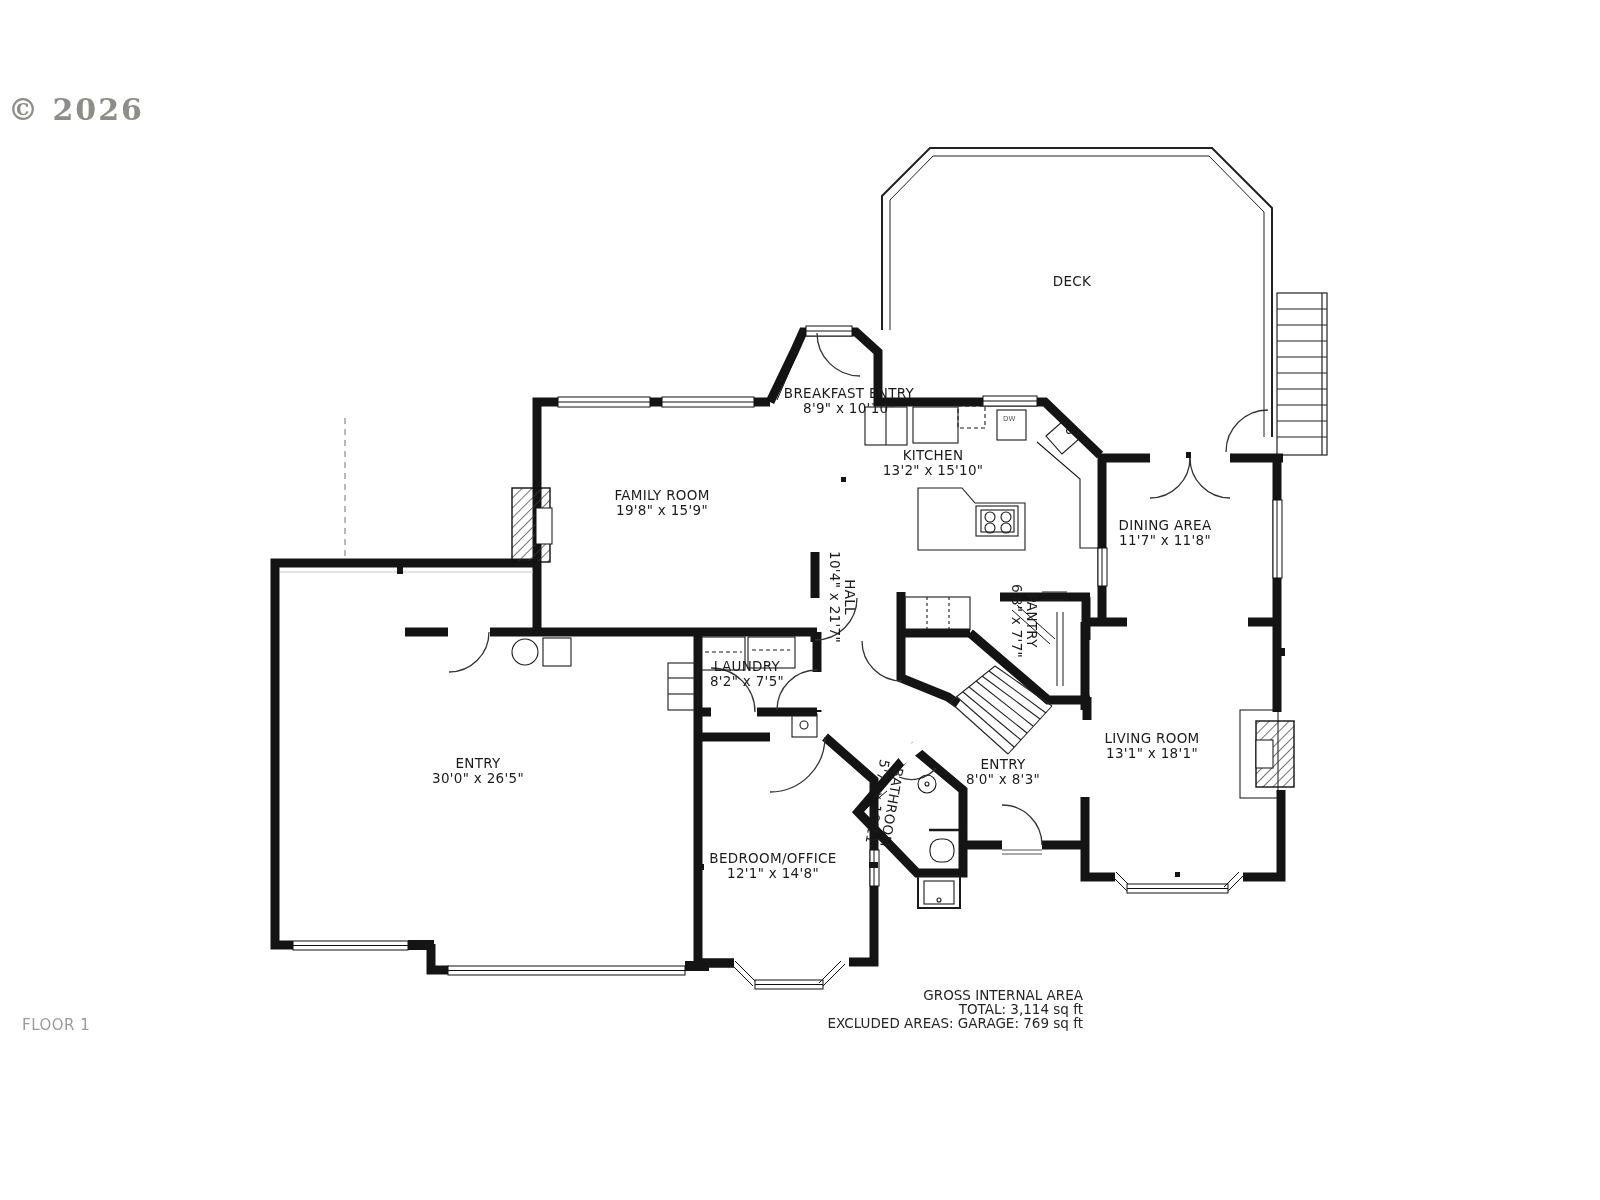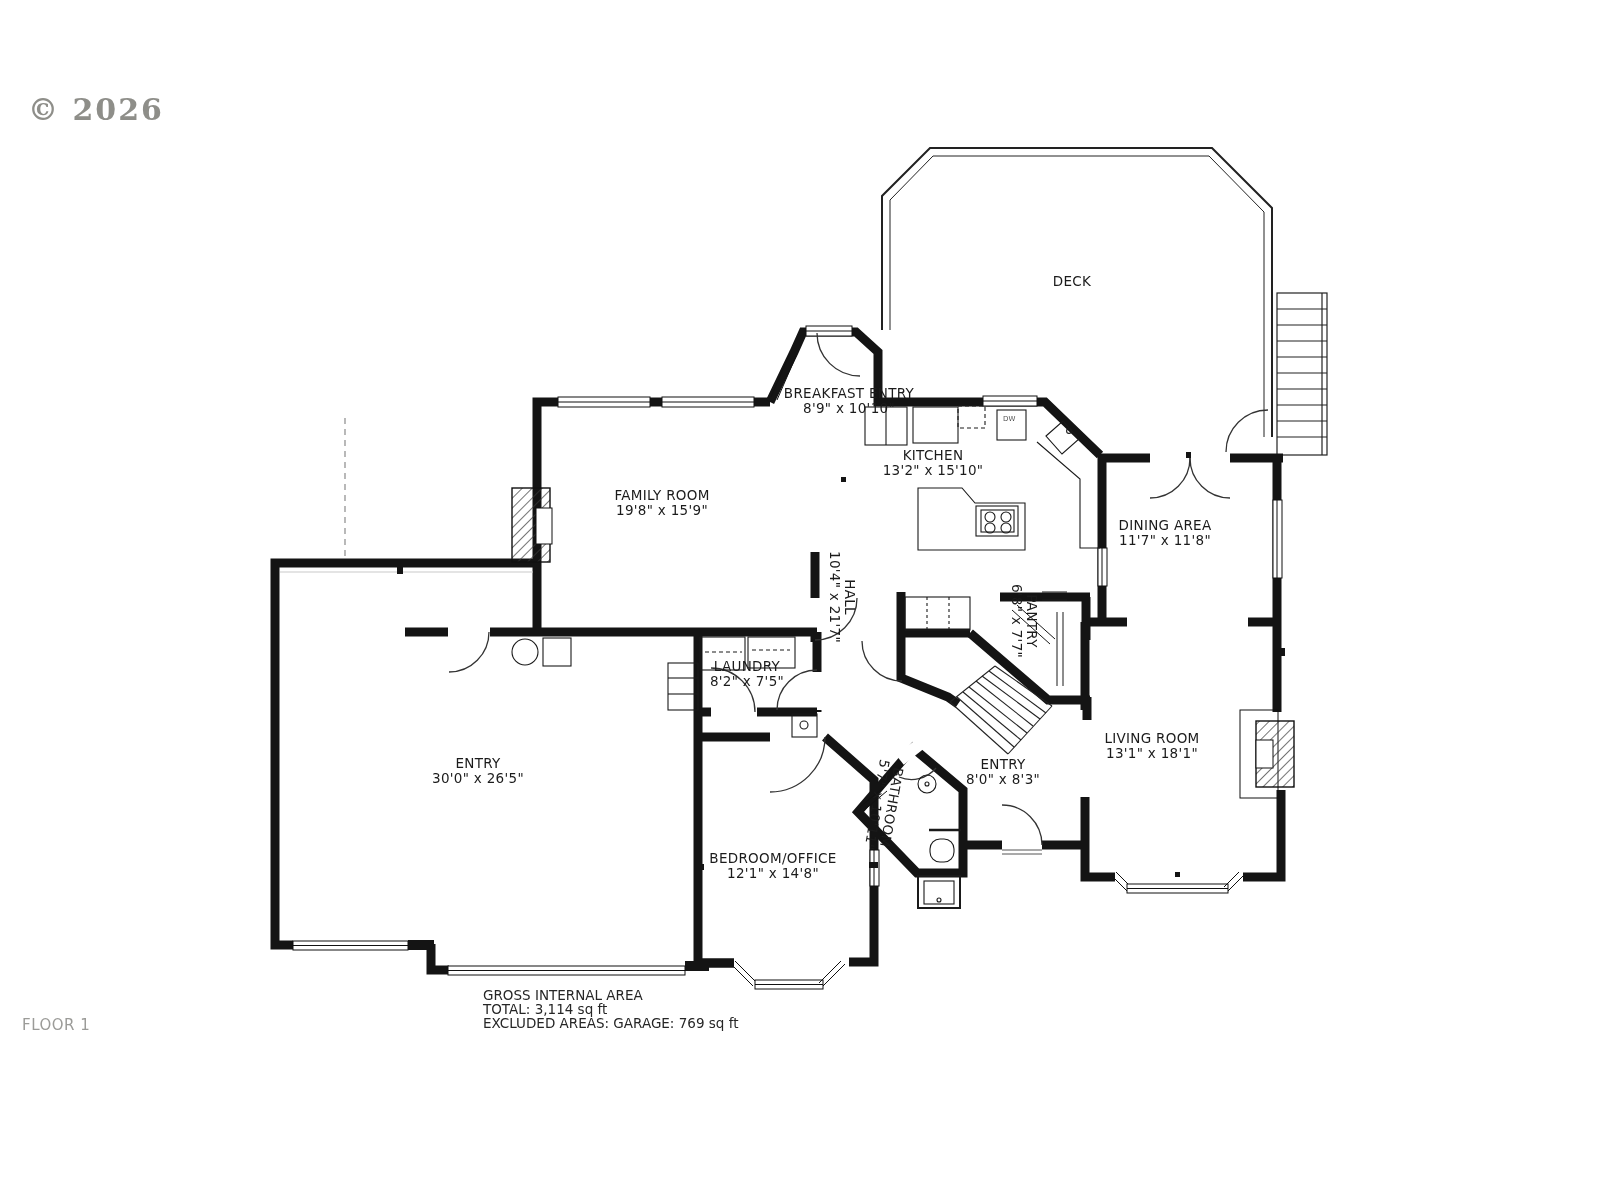--- a/index.html
+++ b/index.html
@@ -4,23 +4,23 @@
 <style>
   html,body{margin:0;padding:0;background:#ffffff;width:1600px;height:1200px;overflow:hidden;}
   #stage{position:relative;width:1600px;height:1200px;background:#fff;font-family:"DejaVu Sans","Liberation Sans",sans-serif;}
   svg{position:absolute;left:0;top:0;}
   .label{position:absolute;transform:translate(-50%,-50%);text-align:center;color:#1b1b1b;
          font-size:13.5px;line-height:15px;letter-spacing:.3px;white-space:nowrap;}
   .label .rname{font-weight:500;}
   .rot90{transform:translate(-50%,-50%) rotate(90deg);}
   .rot100{transform:translate(-50%,-50%) rotate(100deg);}
   #watermark{position:absolute;left:8px;top:92px;font-family:"DejaVu Serif","Liberation Serif",serif;
-             font-size:30px;font-weight:700;color:#8e8e89;letter-spacing:2px;margin-left:20px;}
+             font-size:30px;font-weight:700;color:#8e8e89;letter-spacing:2px;}
   #floor-label{position:absolute;left:22px;top:1016px;font-size:15px;color:#9b9b98;letter-spacing:.5px;}
-  #footer{position:absolute;left:483px;top:989px;width:600px;text-align:left;color:#262626;
+  #footer{position:absolute;left:483px;top:989px;width:600px;text-align:right;color:#262626;
           font-size:13.5px;line-height:13.6px;}
   #footer div{margin:0 0 0.5px 0;}
   #footer .disclaimer{color:#a9a9a7;}
 </style>
 </head>
 <body>
 
 <div id="stage">
 
 <svg width="1600" height="1200" viewBox="0 0 1600 1200">

